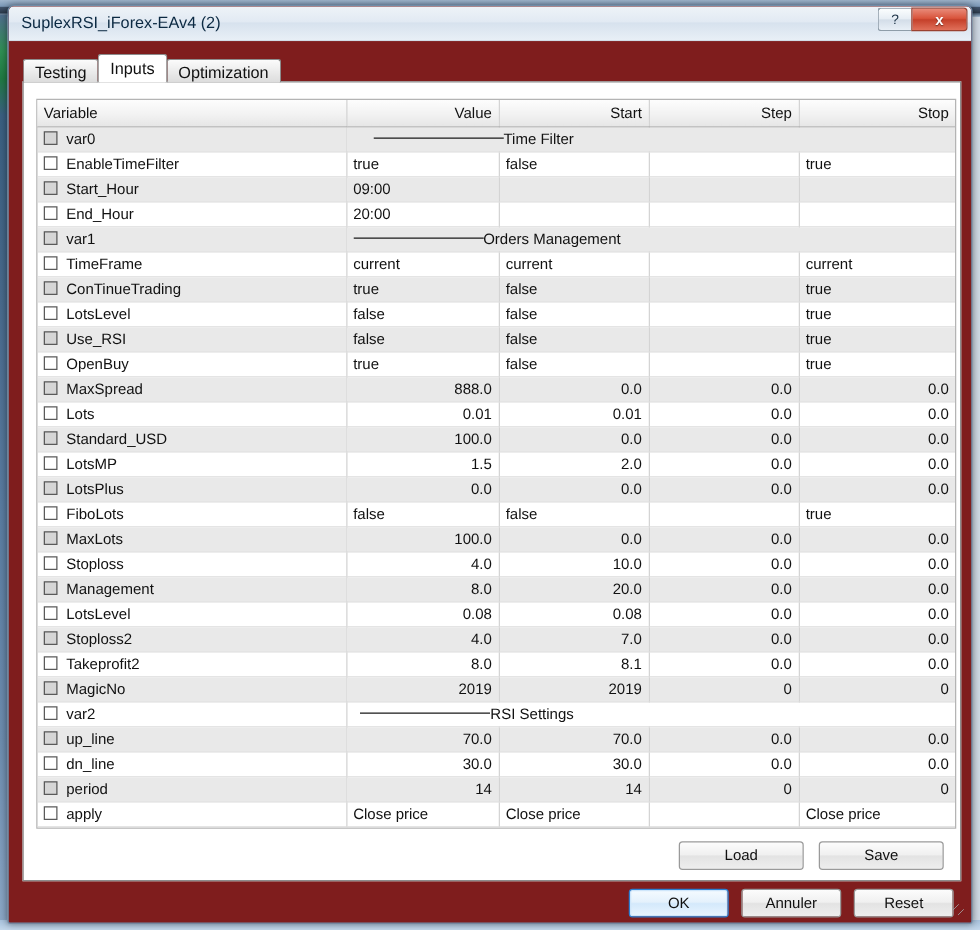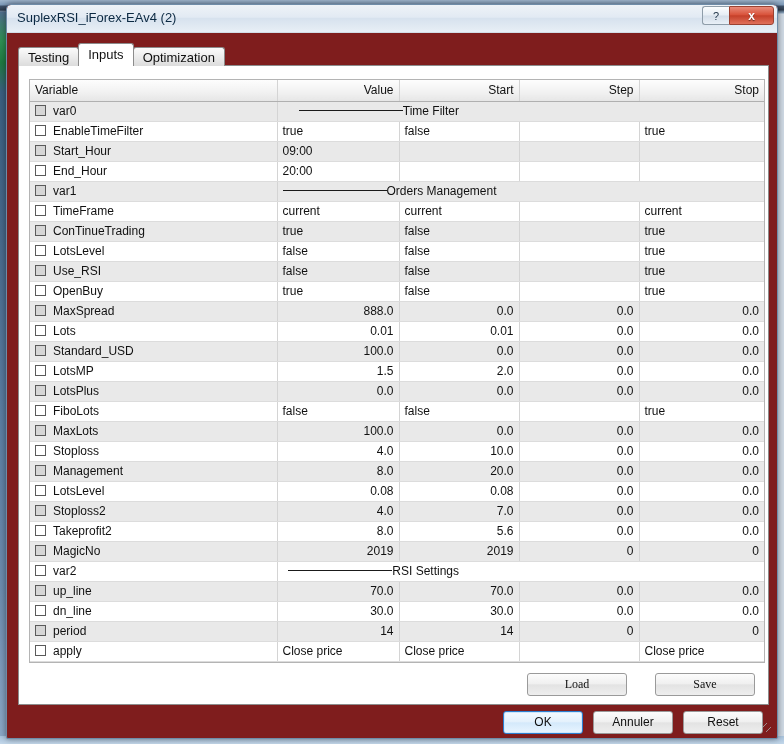--- a/index.html
+++ b/index.html
@@ -215,23 +215,22 @@
     vertical-align: 4px;
     margin-right: 0;
   }
   .seplabel { vertical-align: baseline; margin-top: 12px; }
 
   
   .btnrow-inner {
     position: absolute;
     right: 22px; top: 668px;
     display: flex;
-    gap: 28px;
+    gap: 12px;
     z-index: 4;
-    font-family: Liberation Serif, serif;
   }
   .btnrow-outer {
     position: absolute;
     right: 14px; top: 706px;
     display: flex;
     gap: 10px;
     padding-left: 32px;
   }
   .btn {
     width: 100px; height: 23px;
@@ -443,21 +442,21 @@
           <tr class="odd">
             <td class="varcell"><span class="cb"></span><span>Stoploss2</span></td>
             <td class="num">4.0</td>
             <td class="num">7.0</td>
             <td class="num">0.0</td>
             <td class="num">0.0</td>
           </tr>
           <tr class="even">
             <td class="varcell"><span class="cb"></span><span>Takeprofit2</span></td>
             <td class="num">8.0</td>
-            <td class="num">5.6</td>
+            <td class="num">8.1</td>
             <td class="num">0.0</td>
             <td class="num">0.0</td>
           </tr>
           <tr class="odd">
             <td class="varcell"><span class="cb"></span><span>MagicNo</span></td>
             <td class="num">2019</td>
             <td class="num">2019</td>
             <td class="num">0</td>
             <td class="num">0</td>
           </tr>

